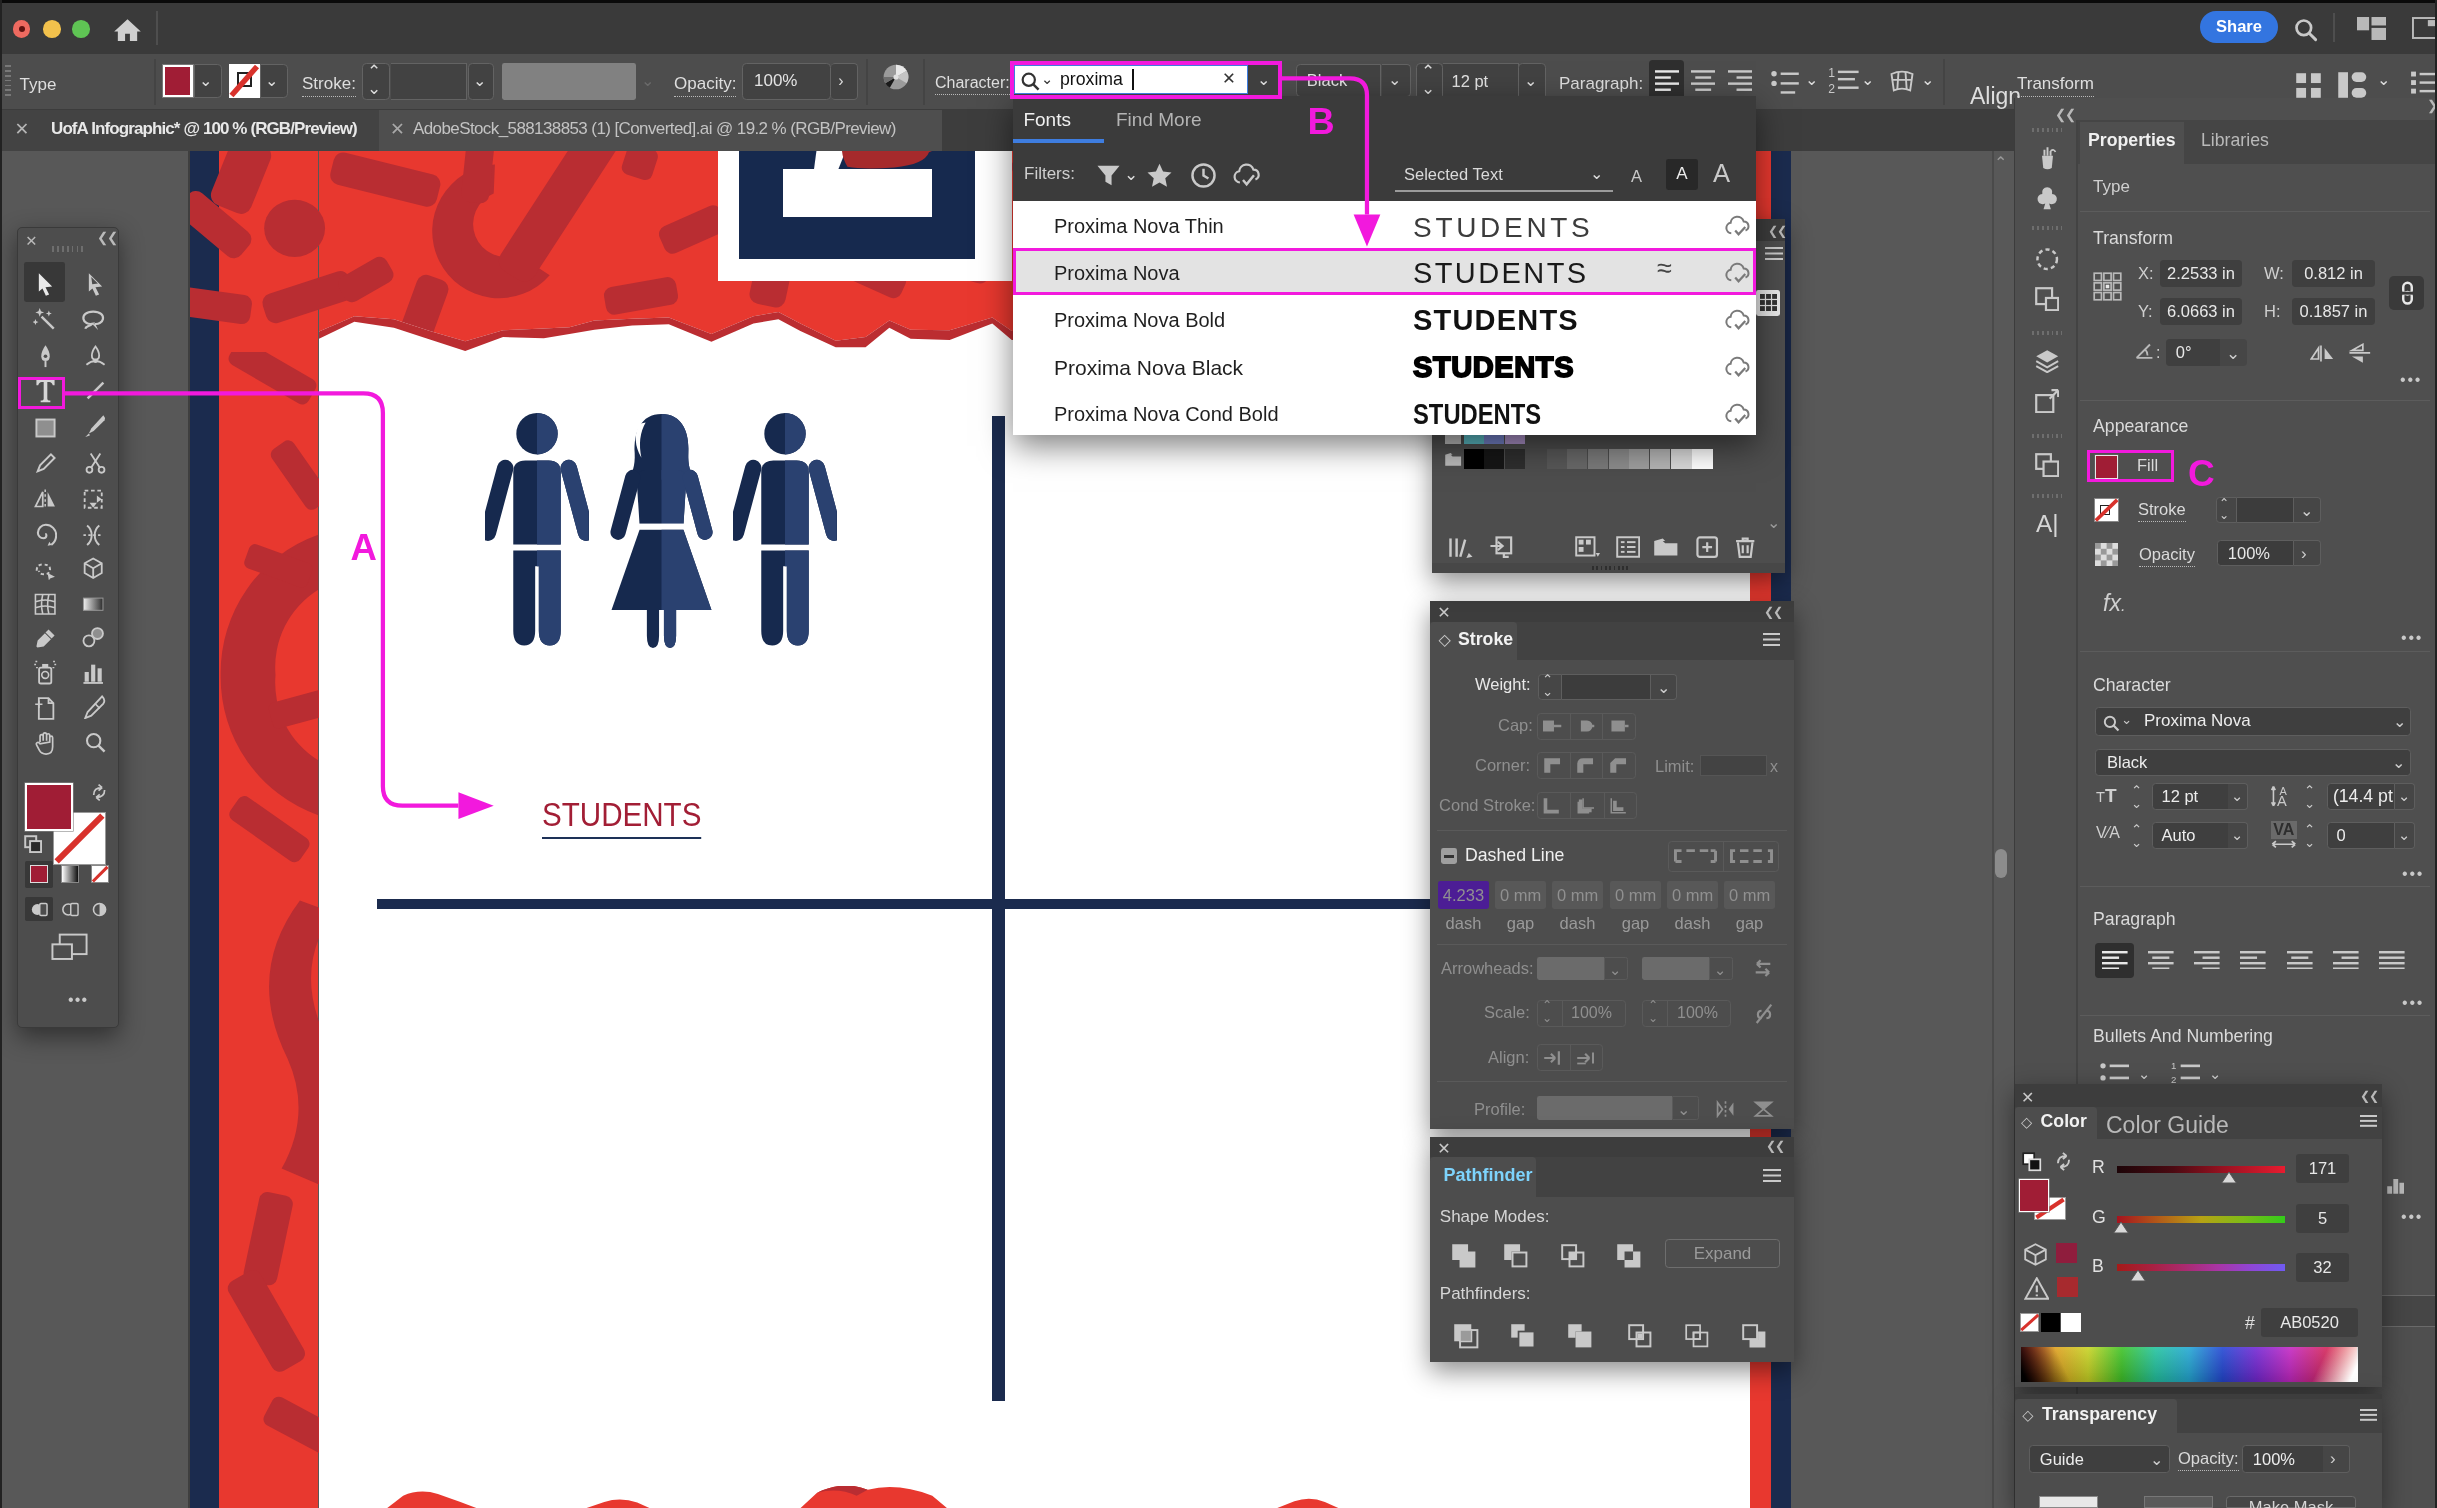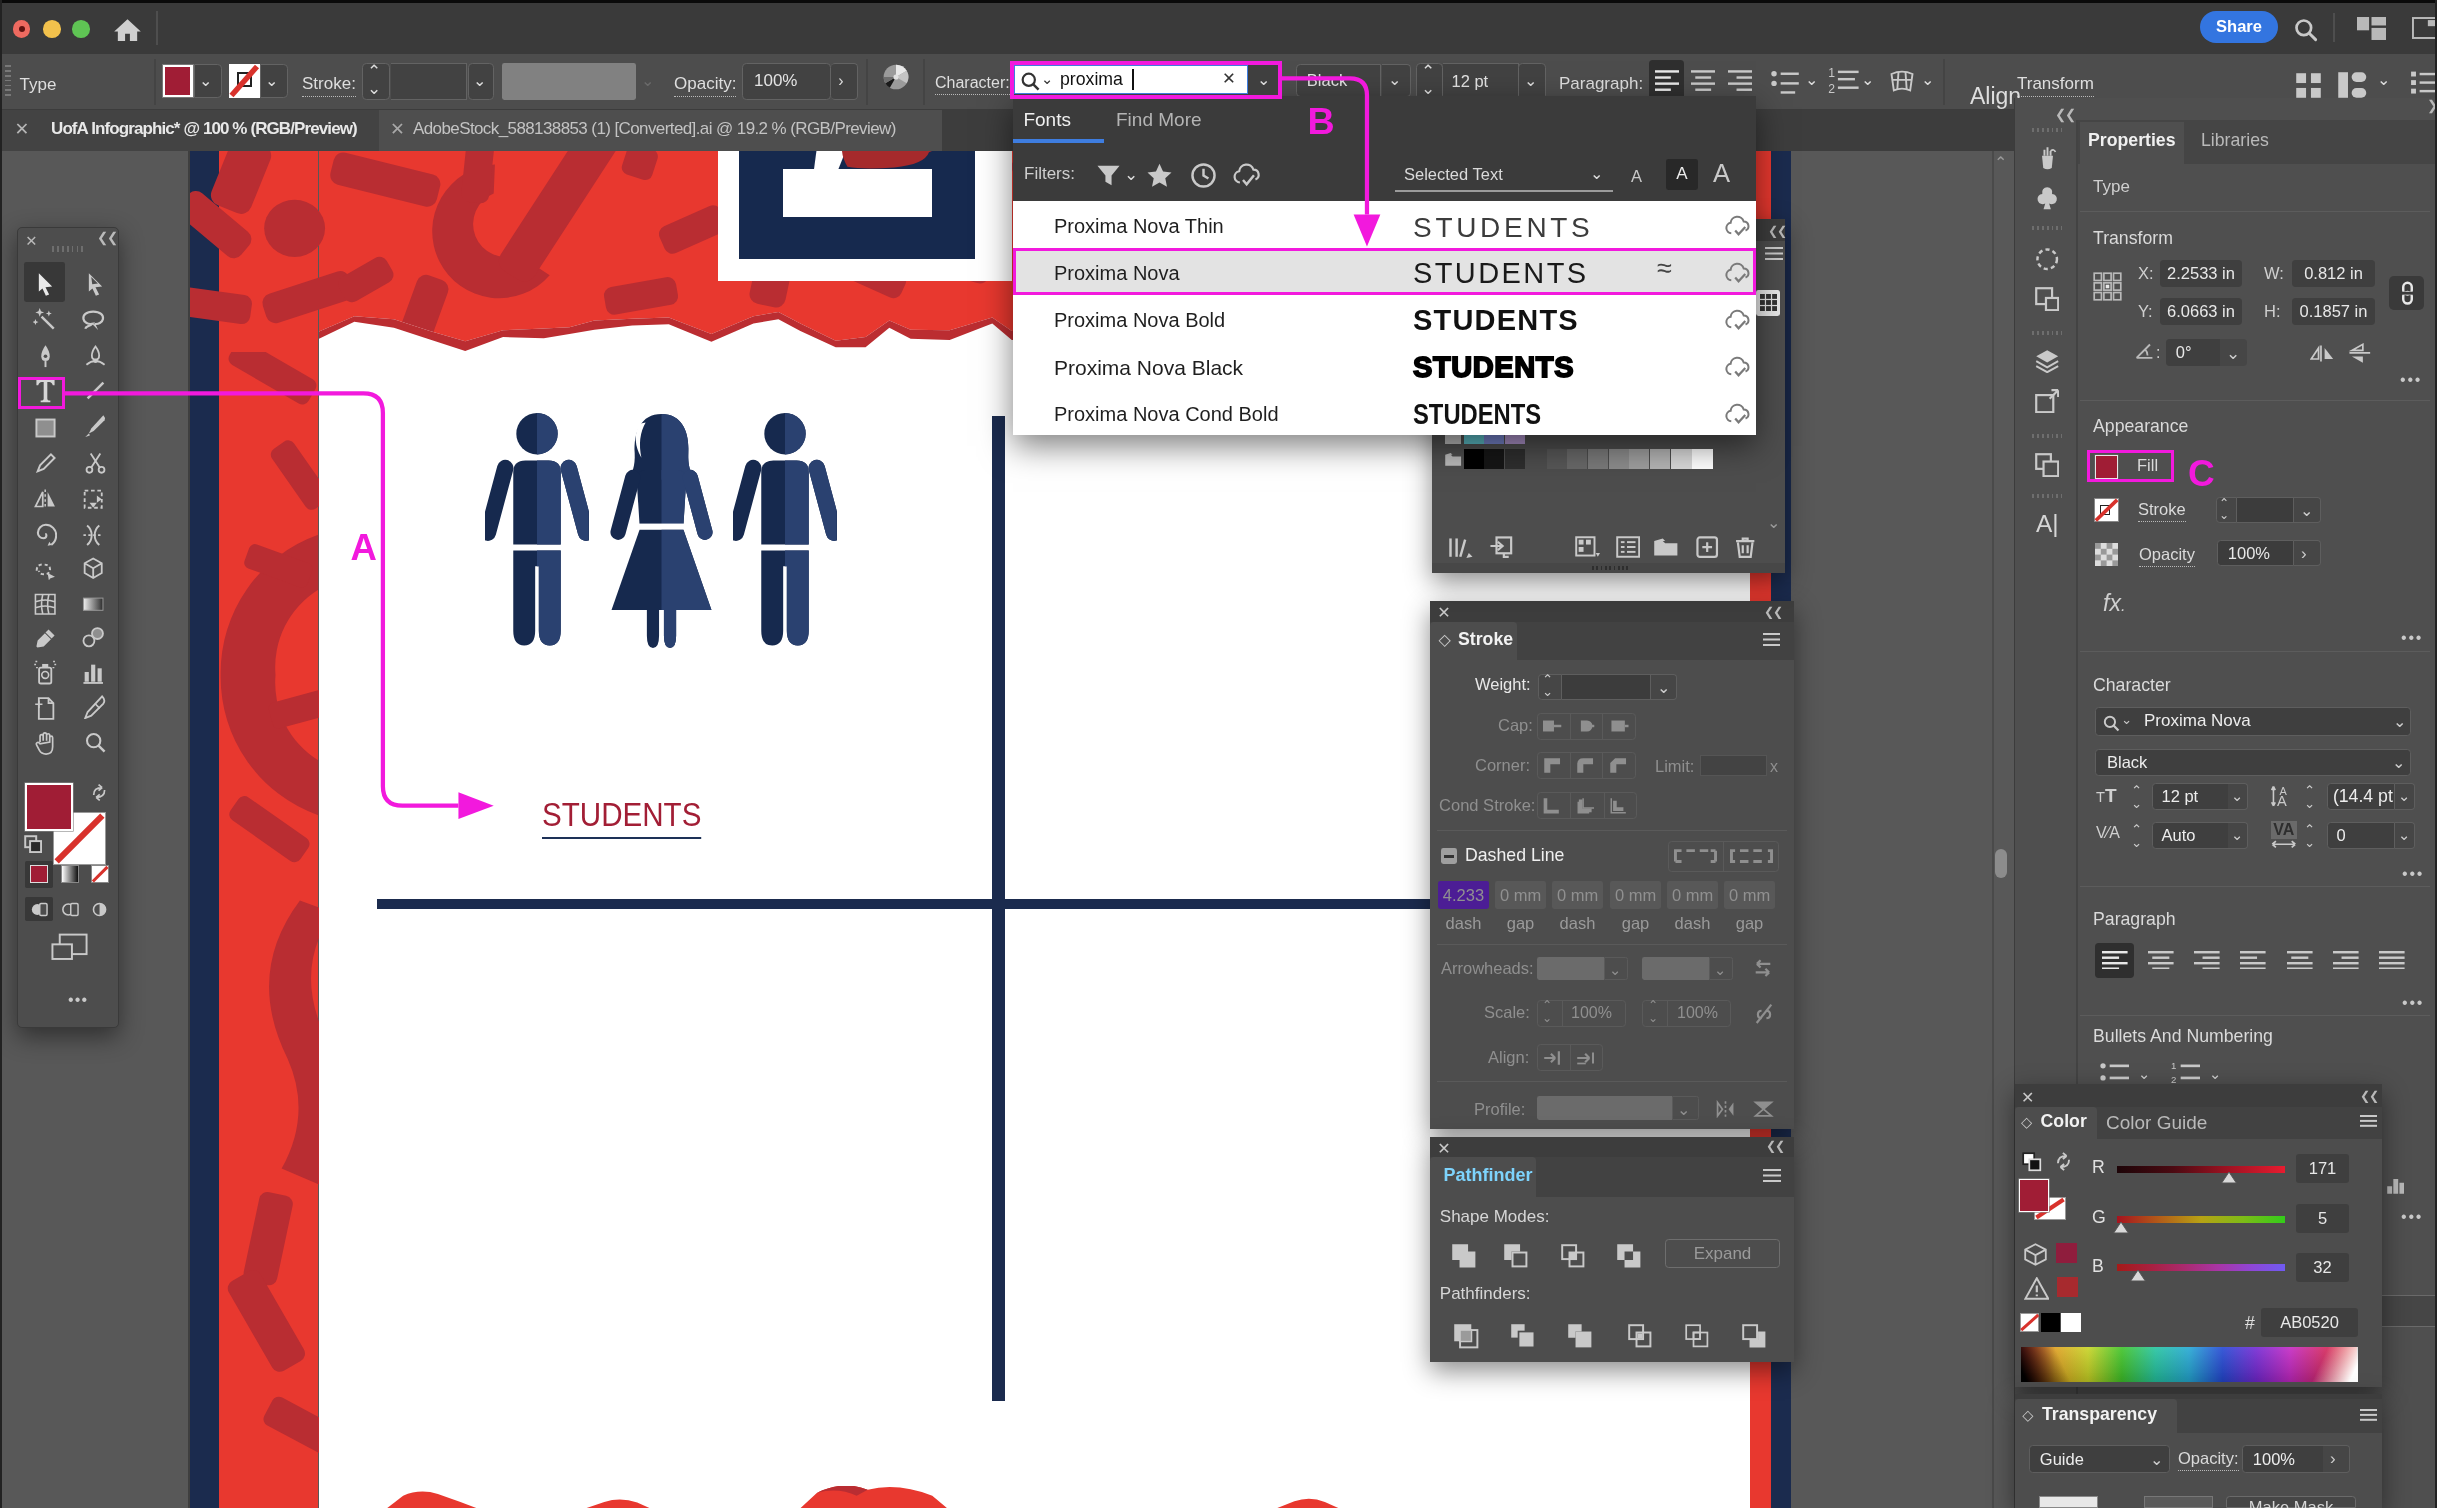--- a/index.html
+++ b/index.html
@@ -1177,21 +1177,21 @@
   </div>
 
   <div class="abs panel" id="colorp" style="left:2015px;top:1084px;width:367px;height:303px;background:#4d4d4d;">
     <div class="abs phead" style="left:0;top:0;width:367px;height:22.5px;"></div>
     <span class="abs" style="left:6.1px;top:3.7px;color:#c9c9c9;font-size:16px;">✕</span>
     <span class="abs" style="left:345px;top:4.9px;color:#b9b9b9;font-size:12.2px;letter-spacing:-1.2px;">❮❮</span>
     <div class="abs" style="left:0;top:22.5px;width:367px;height:32px;background:#424242;"></div>
     <div class="abs" style="left:0;top:22.5px;width:82px;height:32px;background:#4d4d4d;border-radius:3.7px 3.7px 0 0;"></div>
     <span class="abs" style="left:6.1px;top:29px;color:#c9c9c9;font-size:14.6px;">◇</span>
     <span class="abs" style="left:25.6px;top:27px;color:#f2f2f2;font-size:17.7px;font-weight:bold;">Color</span>
-    <span class="abs" style="left:91px;top:28px;color:#b9b9b9;font-size:19px;">Color Guide</span>
+    <span class="abs" style="left:91px;top:28px;color:#b9b9b9;font-size:23px;">Color Guide</span>
     <div class="abs" style="left:345px;top:30.5px;width:17px;height:2.4px;background:#c9c9c9;box-shadow:0 4.9px 0 #c9c9c9,0 9.8px 0 #c9c9c9;"></div>
 
     <svg class="abs" style="left:7.3px;top:68px;" width="19.5" height="19.5" viewBox="0 0 16 16">
         <rect x="1" y="1" width="9" height="9" fill="#fff" stroke="#222" stroke-width="1.4"></rect>
         <rect x="6" y="6" width="9" height="9" fill="#111" stroke="#ddd" stroke-width="1.4"></rect>
       </svg>
     <svg class="abs" style="left:38px;top:67px;" width="21" height="21" viewBox="0 0 17 17">
         <path d="M4 10 Q4 4 11 4 M11 4 L8 1.5 M11 4 L8 6.5 M13 7 Q13 13 6 13 M6 13 L9 10.5 M6 13 L9 15.5" stroke="#c9c9c9" stroke-width="1.5" fill="none"></path>
       </svg>
     <div class="abs" style="left:19px;top:113px;width:32px;height:23px;background:#fff;border:0.6px solid #999;"></div>

